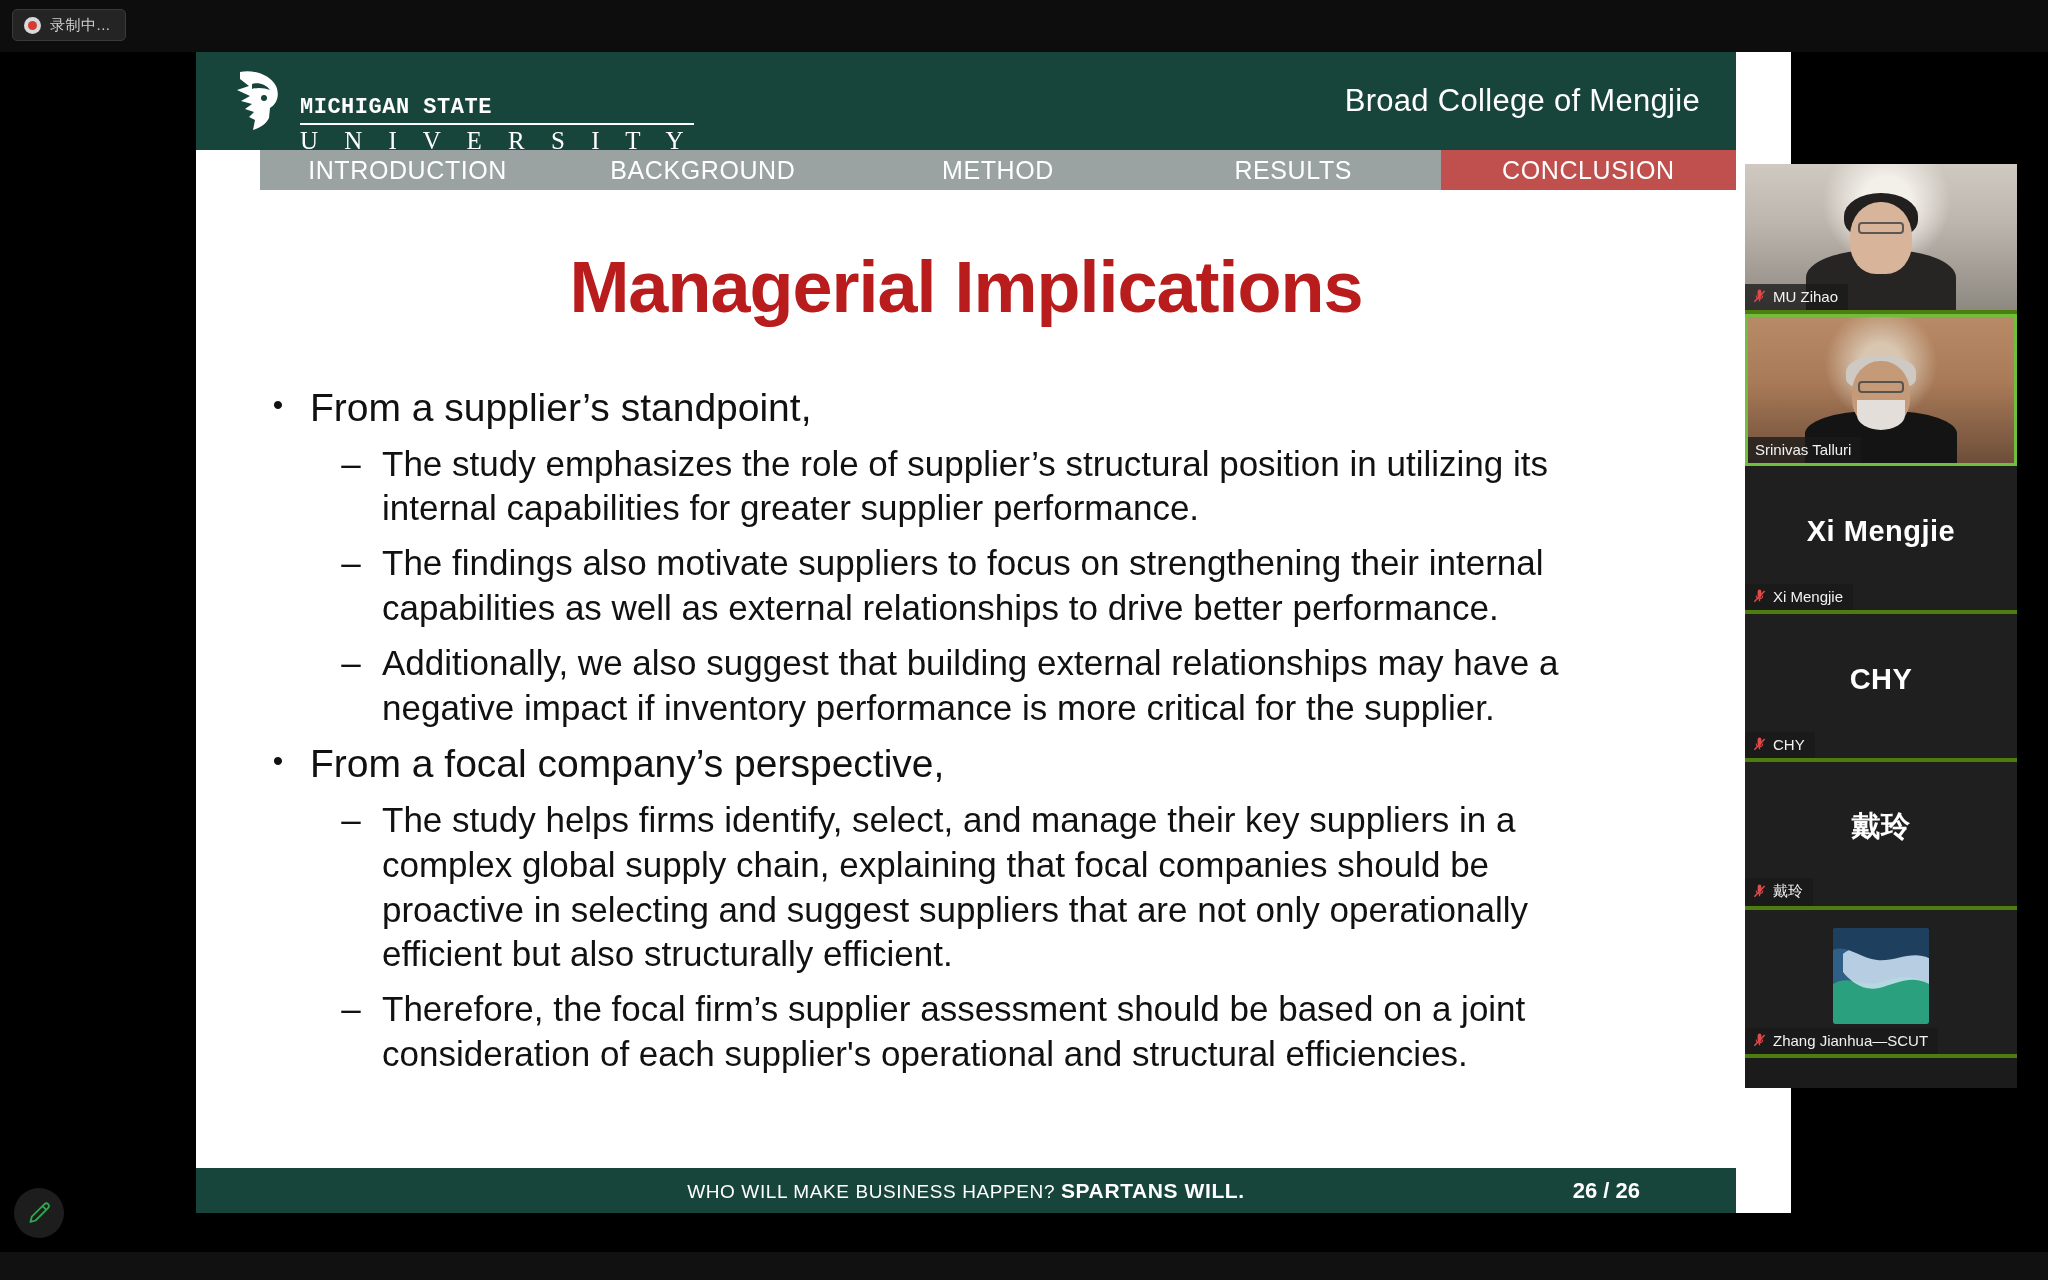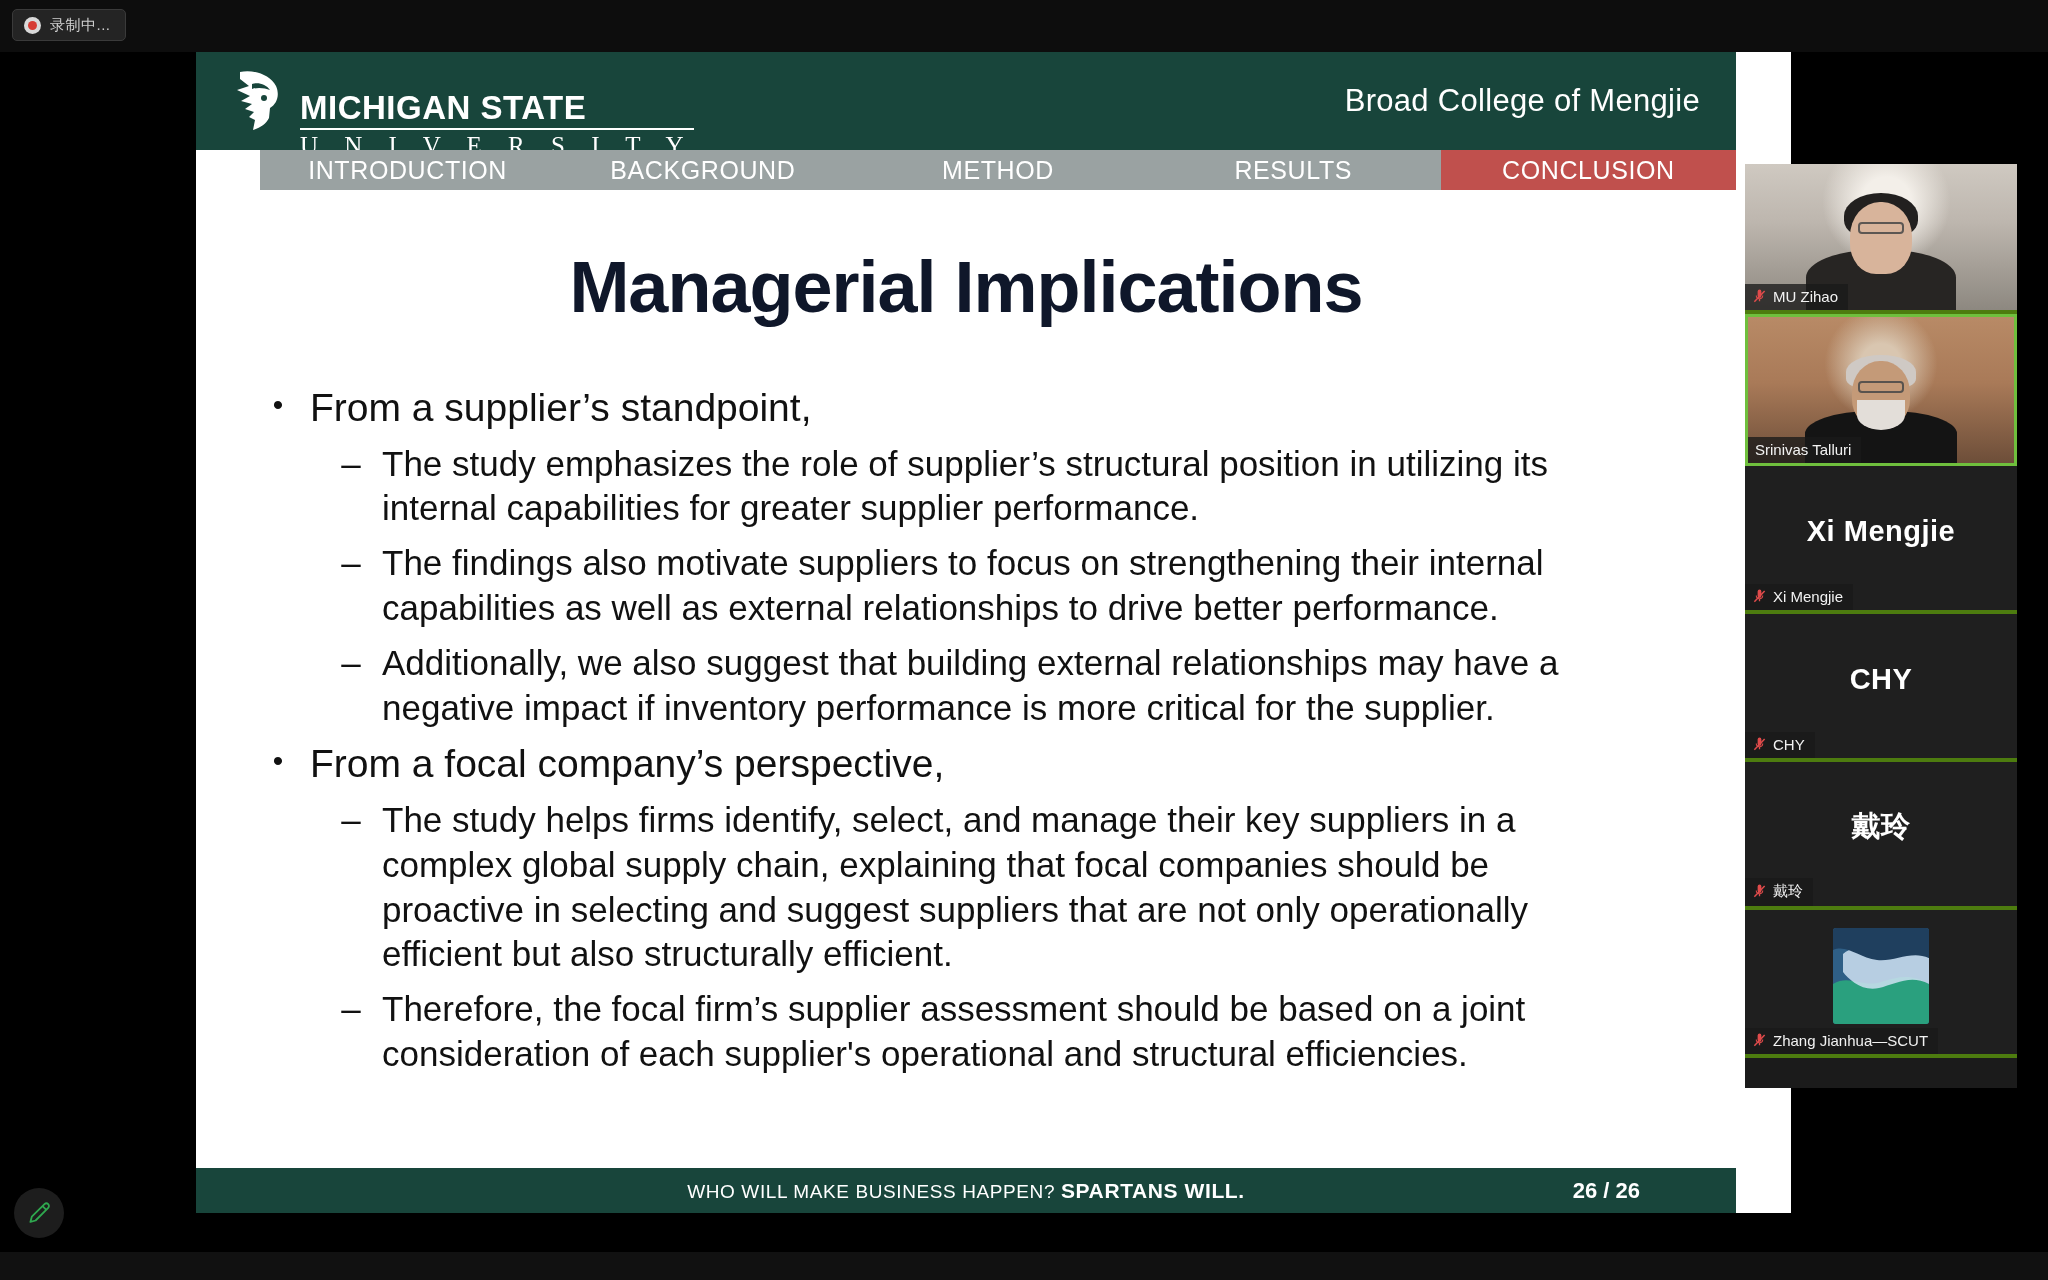--- a/index.html
+++ b/index.html
@@ -39,22 +39,22 @@
   }
   .msu-band{
     position:absolute; left:0; top:0; width:1540px; height:98px;
     background:#18453B;
     display:flex; align-items:center; justify-content:space-between;
   }
   .logo-wrap{ display:flex; align-items:center; gap:14px; padding-left:32px; }
   .helmet{ width:58px; height:62px; flex:0 0 auto; }
   .logo-text{ display:flex; flex-direction:column; color:#fff; }
   .logo-line1{
-    font-family:Liberation Sans, sans-serif;
-    font-size:33px; font-weight:700; letter-spacing:.5px; line-height:1.0;margin-top:47px;
+    font-family:Liberation Mono, monospace;
+    font-size:22px; font-weight:700; letter-spacing:.5px; line-height:1.0;margin-top:47px;
   }
   .logo-rule{ height:2px; background:#fff; margin:4px 0 3px 0; }
   .logo-line2{
     font-family:"Liberation Serif", serif;
     font-size:25px; font-weight:400; letter-spacing:10px; line-height:1.0;
   }
   .college{
     padding-right:36px; color:#ffffff;
     font-size:31px; font-weight:400; letter-spacing:.3px;
   }
@@ -68,21 +68,21 @@
     background:#9aa2a2; color:#ffffff;
     display:flex; align-items:center; justify-content:center;
     font-size:25px; letter-spacing:.6px;
   }
   .nav-item.active{ background:#c0504d; }
 
   .slide-body{ position:absolute; left:0; top:138px; width:1540px; bottom:45px; }
 
   .slide-title{
     text-align:center; margin-top:56px;
-    font-size:72px; font-weight:700; color:#0f172a;
+    font-size:72px; font-weight:700; color:#b91c1c;
     font-family:"Liberation Sans Narrow","Liberation Sans", sans-serif;
     letter-spacing:-1px;
   }
 
   .bullets{ margin:56px 0 0 72px; width:1400px; }
   .lvl1{
     display:flex; align-items:flex-start; gap:22px;
     font-size:39px; color:#111; line-height:1.22; margin-top:10px;
   }
   .lvl1 .mark{ width:20px; text-align:center; flex:0 0 20px; font-size:30px; line-height:1.4; }

